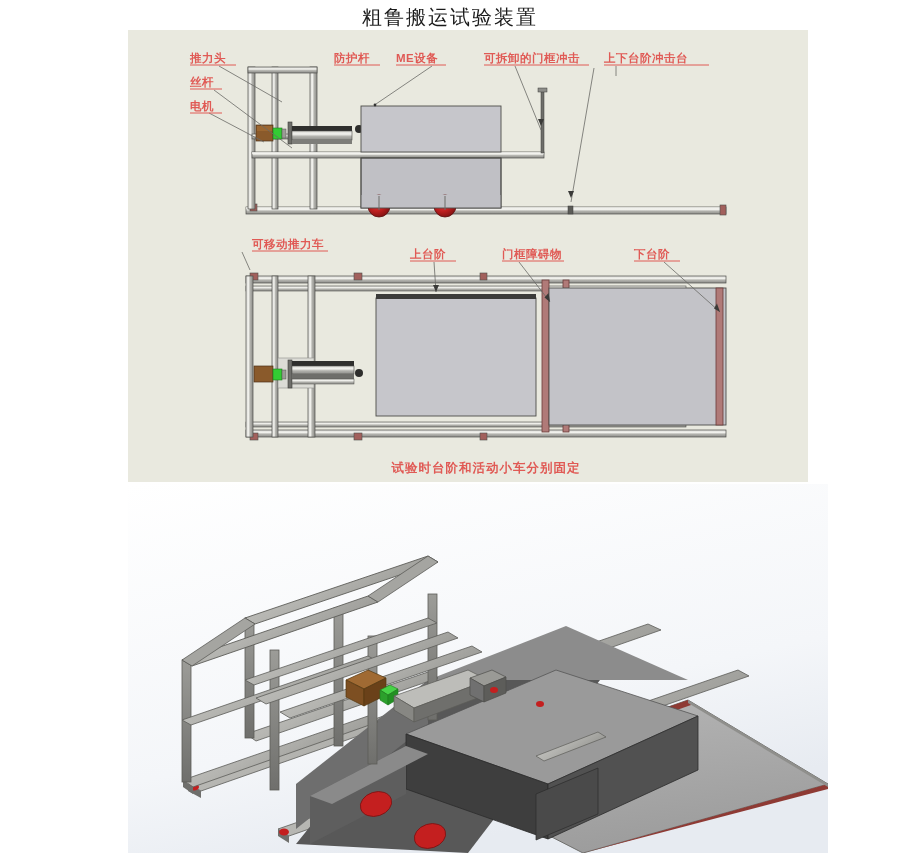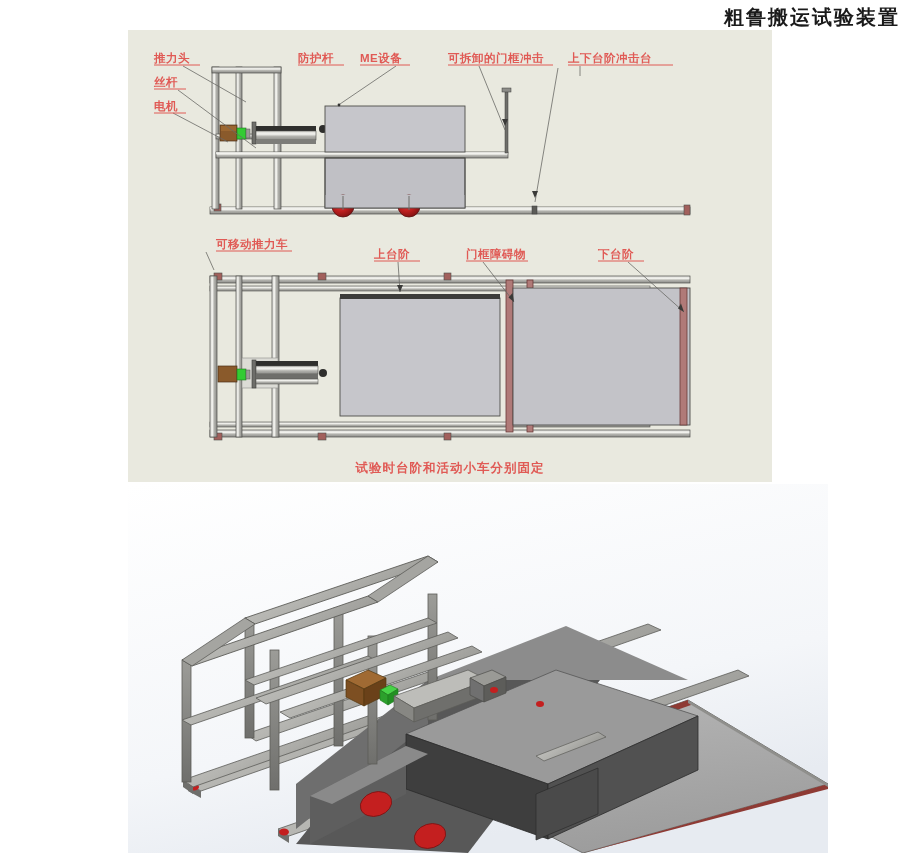--- a/index.html
+++ b/index.html
@@ -1,29 +1,30 @@
 <!DOCTYPE html>
 <html><head>
 <meta charset="utf-8">
 <style>
   html,body{margin:0;padding:0;background:#ffffff;}
   body{width:900px;height:853px;position:relative;overflow:hidden;
        font-family:"Liberation Sans","DejaVu Sans",sans-serif;}
 
   
   #page-title{
-    position:absolute;left:0;top:4px;width:900px;text-align:right;
+    position:absolute;left:0;top:4px;width:900px;text-align:center;
     font-family:"Liberation Serif","DejaVu Serif",serif;
-    font-size:20px;font-weight:bold;color:#1a1a1a;letter-spacing:2px;
+    font-size:20px;font-weight:normal;color:#1a1a1a;letter-spacing:2px;
   }
 
   
   #schematic{
     position:absolute;left:128px;top:30px;width:644px;height:452px;
     background:#e9e9df;
+    padding-left:36px;
   }
   #schematic svg{display:block;width:644px;height:452px;}
 
   
   #render-panel{
     position:absolute;left:128px;top:484px;width:700px;height:369px;
     background:#ffffff;
   }
   #render-panel svg{display:block;width:700px;height:369px;}
 

